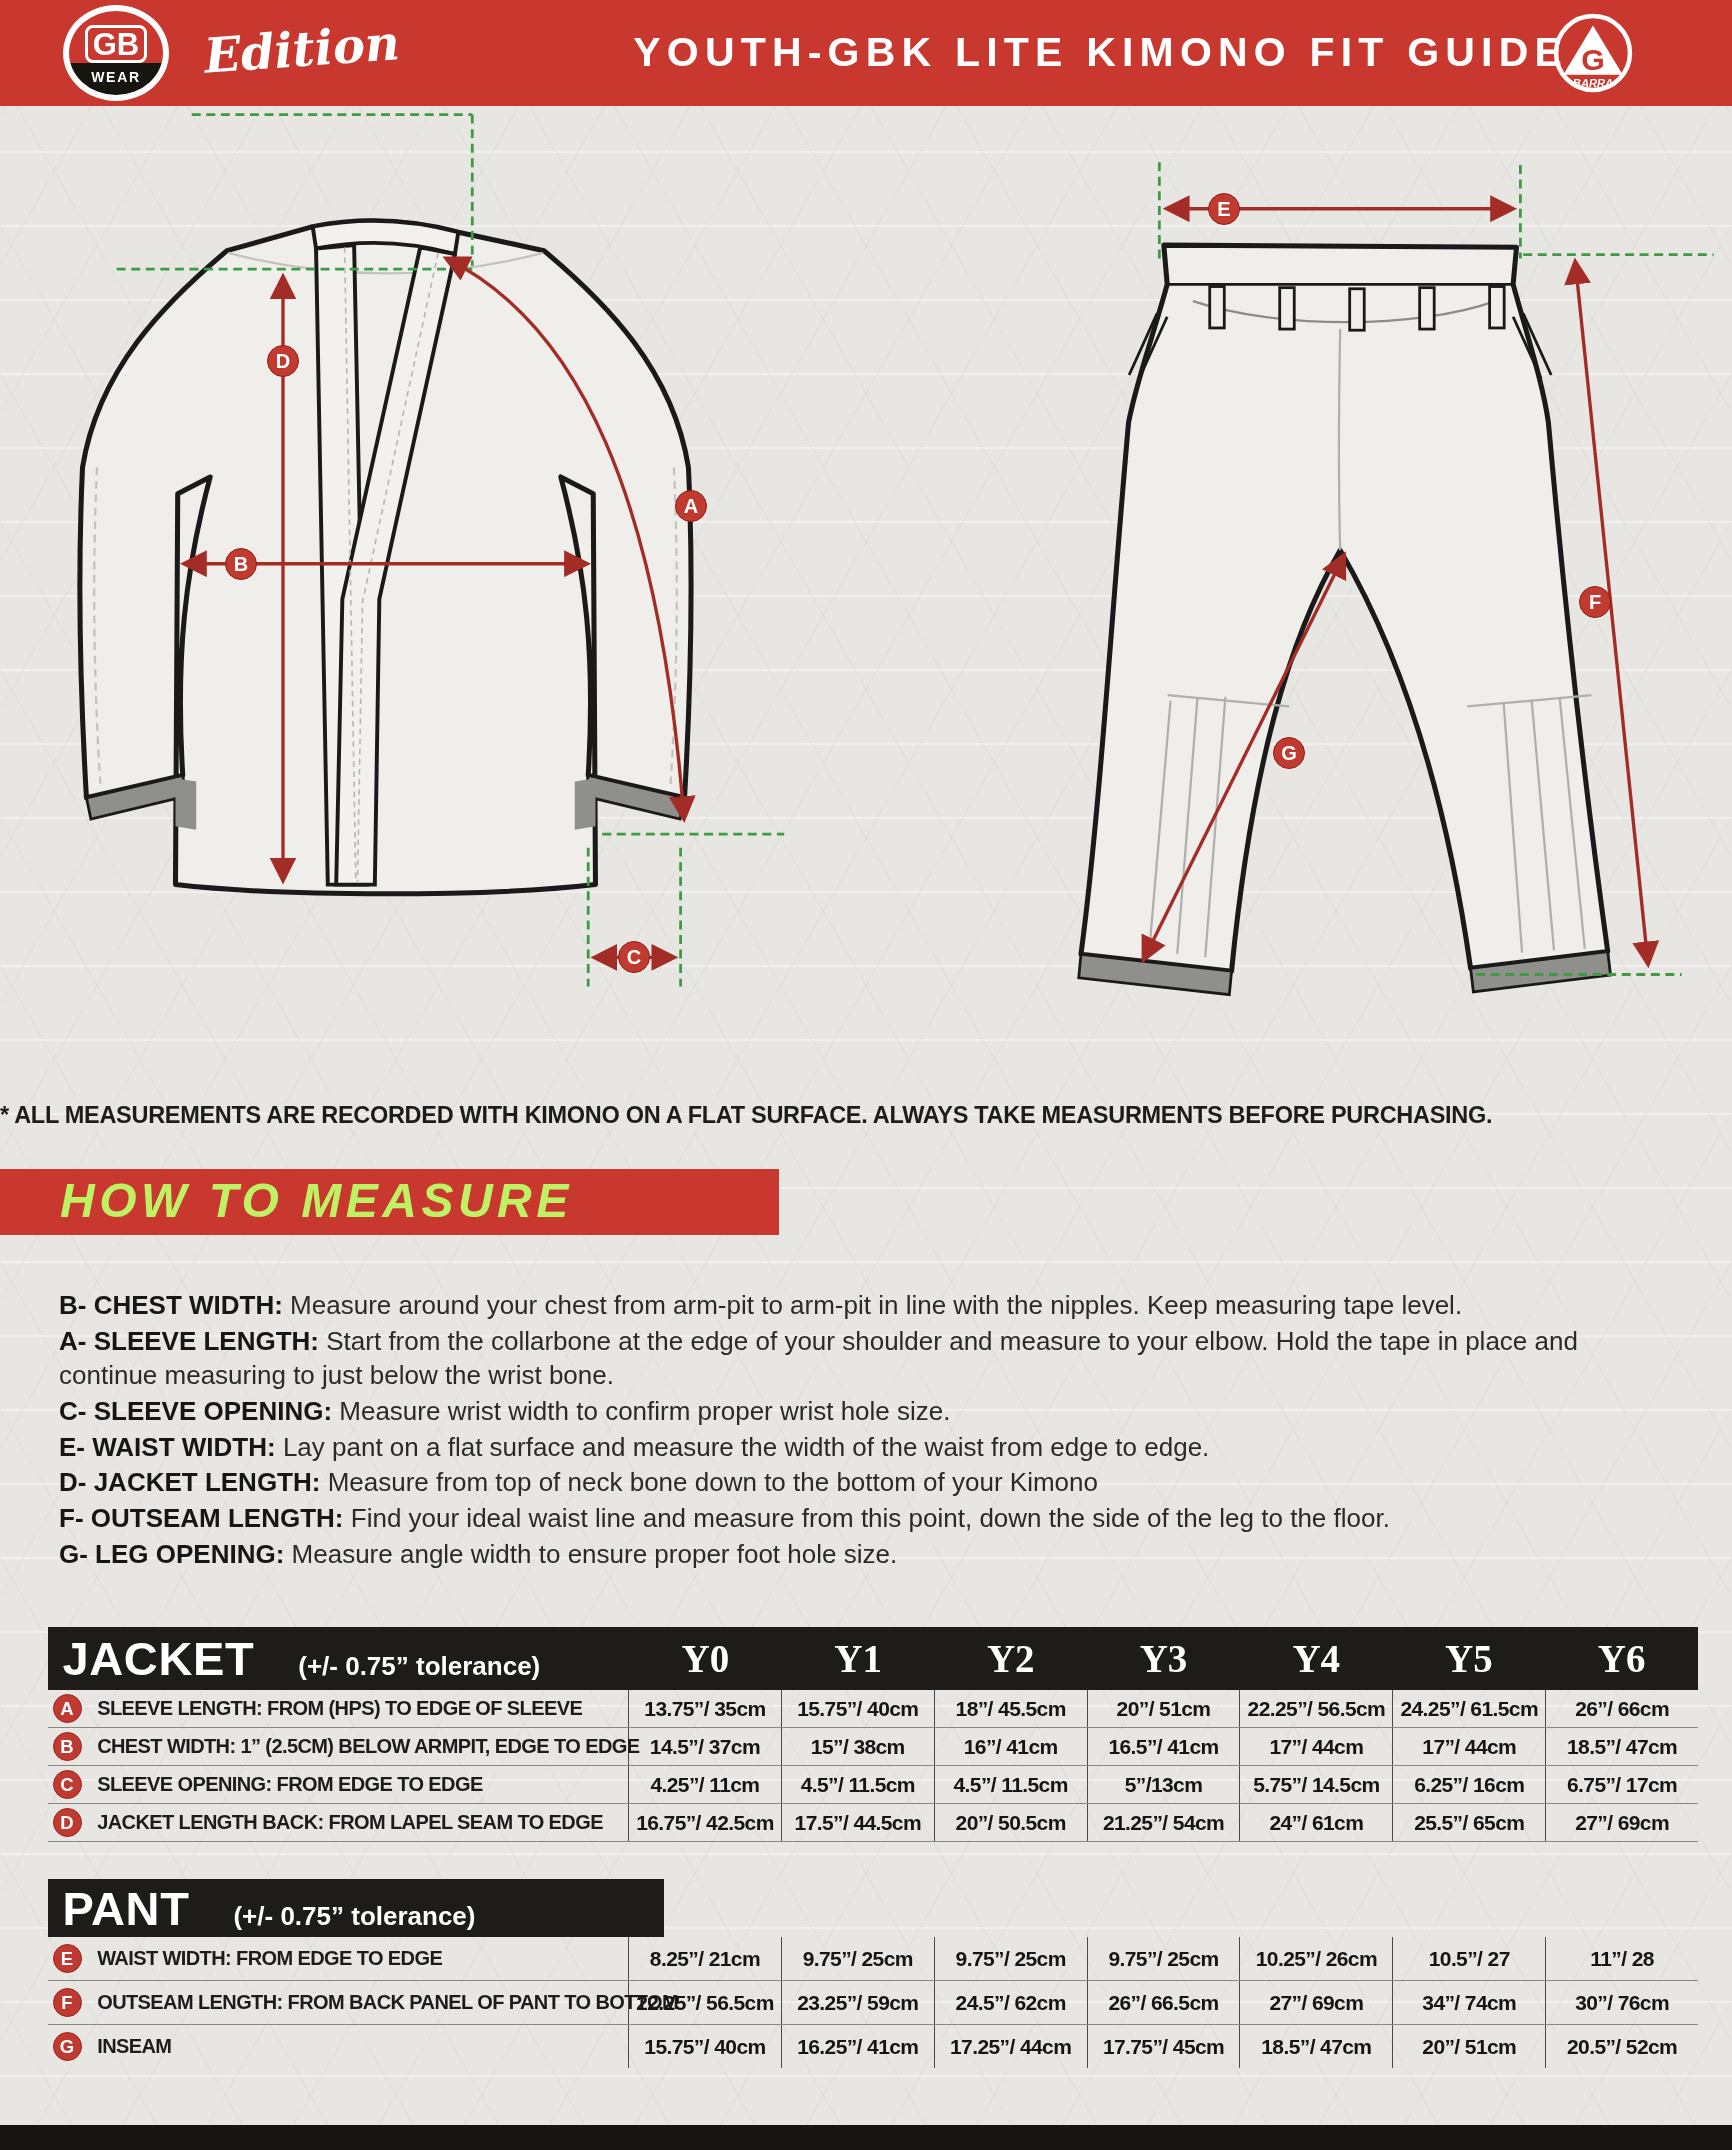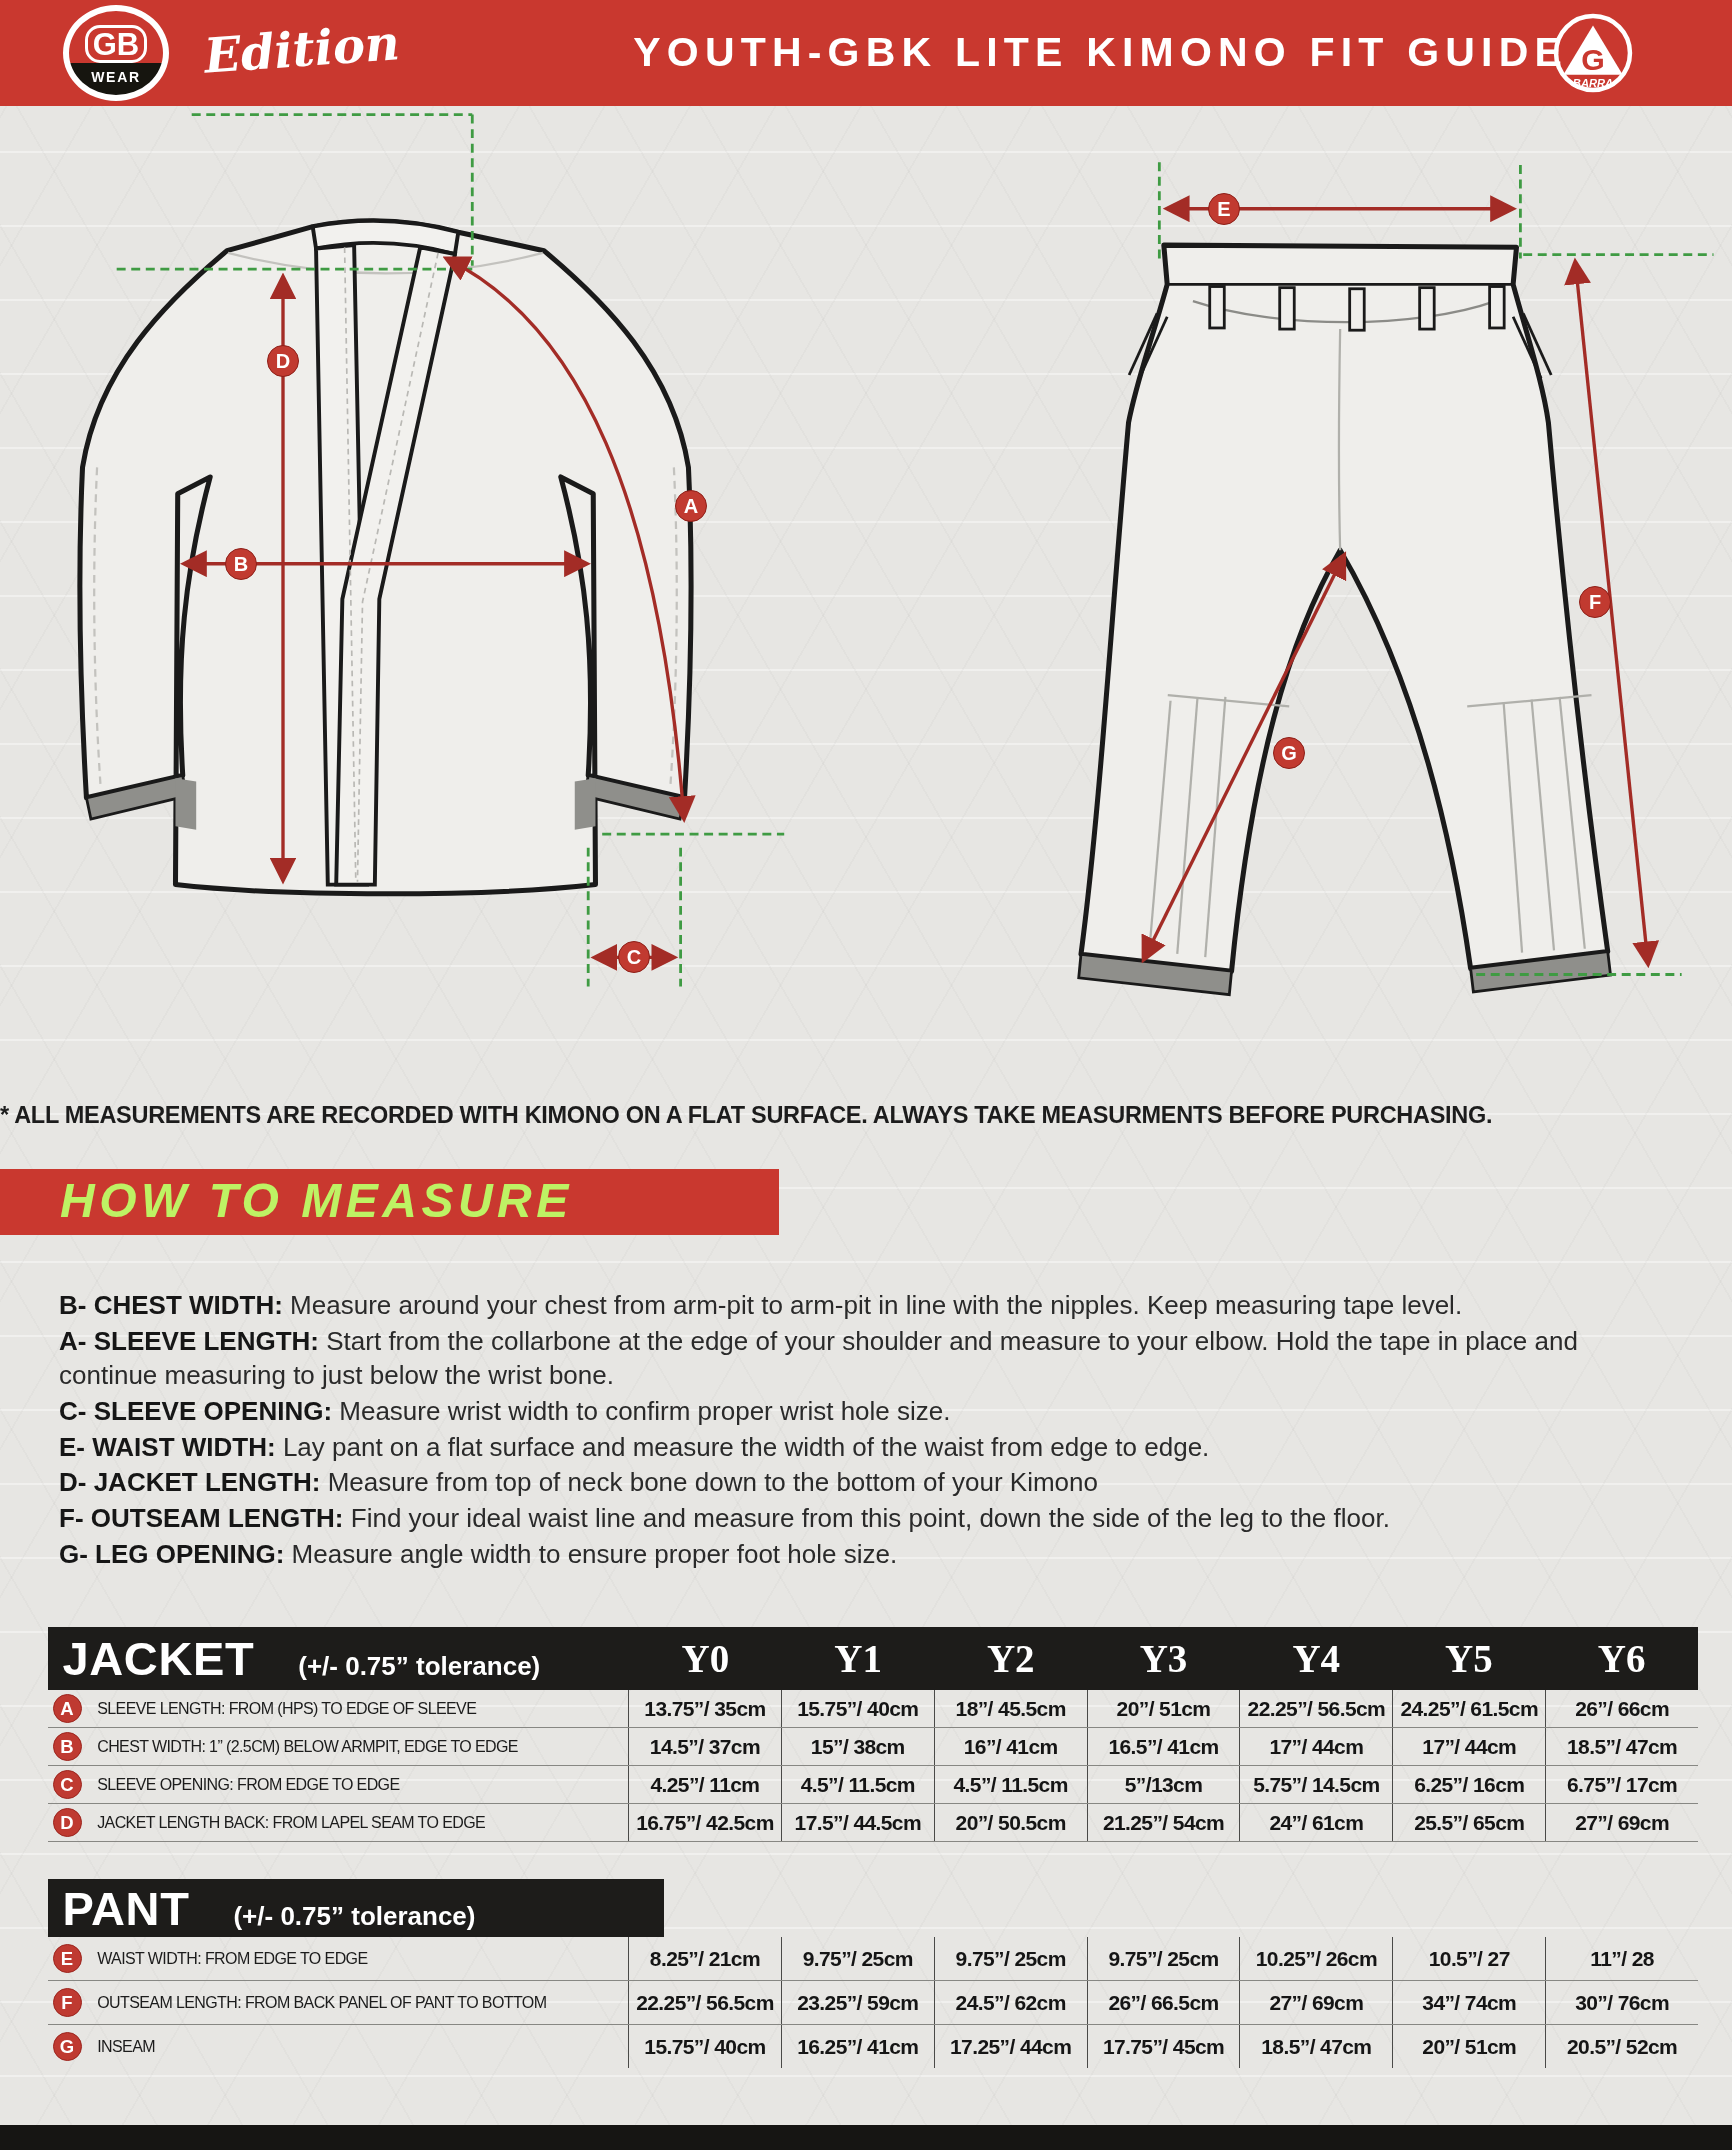--- a/index.html
+++ b/index.html
@@ -11,21 +11,21 @@
       repeating-linear-gradient(-60deg, rgba(0,0,0,0.025) 0 1.7px, transparent 1.7px 74px),
       repeating-linear-gradient(0deg, rgba(255,255,255,0.4) 0 1.7px, transparent 1.7px 74px);
   }
   
   .header{position:absolute;left:0;top:0;width:1732px;height:106px;background:#c9382f;}
   .gb-logo{position:absolute;left:63px;top:4.5px;width:106px;height:96px;border-radius:50%;
     border:6.2px solid #ffffff;box-sizing:border-box;
     background:linear-gradient(180deg,#c9382f 0 62%,#16150f 62% 100%);
     display:flex;flex-direction:column;align-items:center;justify-content:center;}
   .gb-logo .gb{color:#fff;font-weight:bold;font-size:31px;line-height:31px;border:3.4px solid #fff;
-    border-radius:15px;padding:0.6px 5px;margin-top:5px;}
+    border-radius:8px;padding:0.6px 5px;margin-top:5px;}
   .gb-logo .wear{color:#fff;font-weight:bold;font-size:14px;letter-spacing:1.7px;margin-top:5.6px;}
   .edition{position:absolute;left:204px;top:21px;color:#fff;font-family:"DejaVu Serif",serif;
     font-style:italic;font-weight:600;font-size:48px;transform:rotate(-4deg);}
   .title{position:absolute;left:582px;top:29px;width:986px;text-align:right;color:#fff;
     font-weight:bold;font-size:41px;letter-spacing:6.2px;white-space:nowrap;}
   .barra-logo{position:absolute;left:1551px;top:11.2px;}
   
   .note{position:absolute;left:0;top:1102px;width:1732px;font-weight:bold;
     font-size:23.5px;color:#1c1c1c;letter-spacing:-0.3px;}
   
@@ -48,21 +48,21 @@
   .tbl-row{display:flex;align-items:stretch;}
   .jacket-rows .tbl-row{height:37px;}
   .pant-rows .tbl-row{height:43px;}
   .tbl-row + .tbl-row{border-top:1.7px solid #878783;}
   .jacket-rows{border-bottom:1.7px solid #878783;}
   .row-label{width:581px;flex:none;box-sizing:border-box;border-right:1.7px solid #4a4a48;
     display:flex;align-items:center;padding-left:4.5px;}
   .row-marker{width:29px;height:29px;border-radius:50%;background:#bf3a31;border:1.7px solid #9c241d;
     box-sizing:border-box;color:#fff;font-weight:bold;font-size:18.5px;display:flex;align-items:center;
     justify-content:center;margin-right:15.7px;flex:none;}
-  .row-text{font-weight:normal;font-size:16px;letter-spacing:-0.6px;color:#1c1c1c;white-space:nowrap;}
+  .row-text{font-weight:bold;font-size:20px;letter-spacing:-0.6px;color:#1c1c1c;white-space:nowrap;}
   .cell{flex:1;display:flex;align-items:center;justify-content:center;font-weight:bold;
     font-size:21px;letter-spacing:-0.6px;color:#151515;white-space:nowrap;}
   .cell + .cell{border-left:1.7px solid #4a4a48;}
   .pant-head{width:616px;height:58px;background:#1d1c1a;color:#fff;margin-top:37px;
     display:flex;align-items:center;}
   
   .dsvg{position:absolute;}
   .dmark{position:absolute;width:32px;height:32px;border-radius:50%;background:#c13a30;
     border:1.7px solid #8e1f18;box-sizing:border-box;color:#fff;font-weight:bold;font-size:20px;
     display:flex;align-items:center;justify-content:center;z-index:5;}

